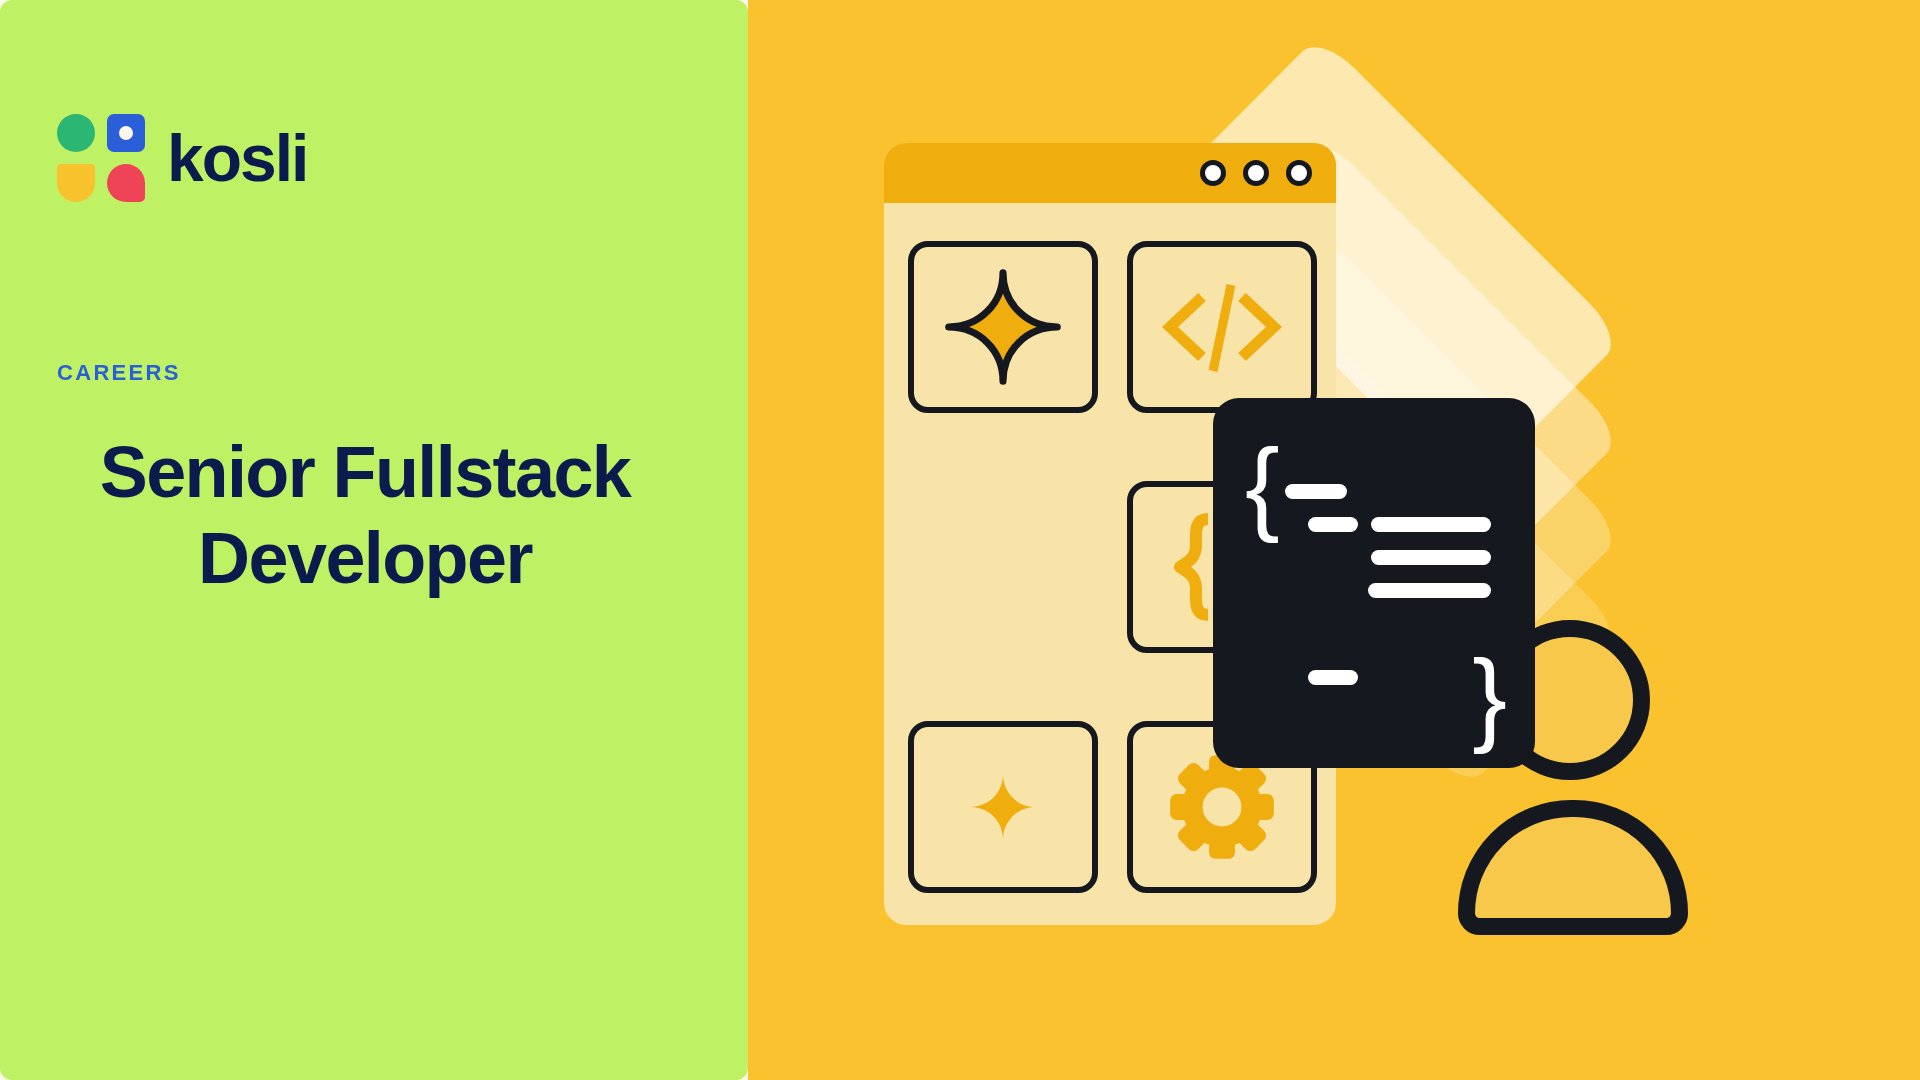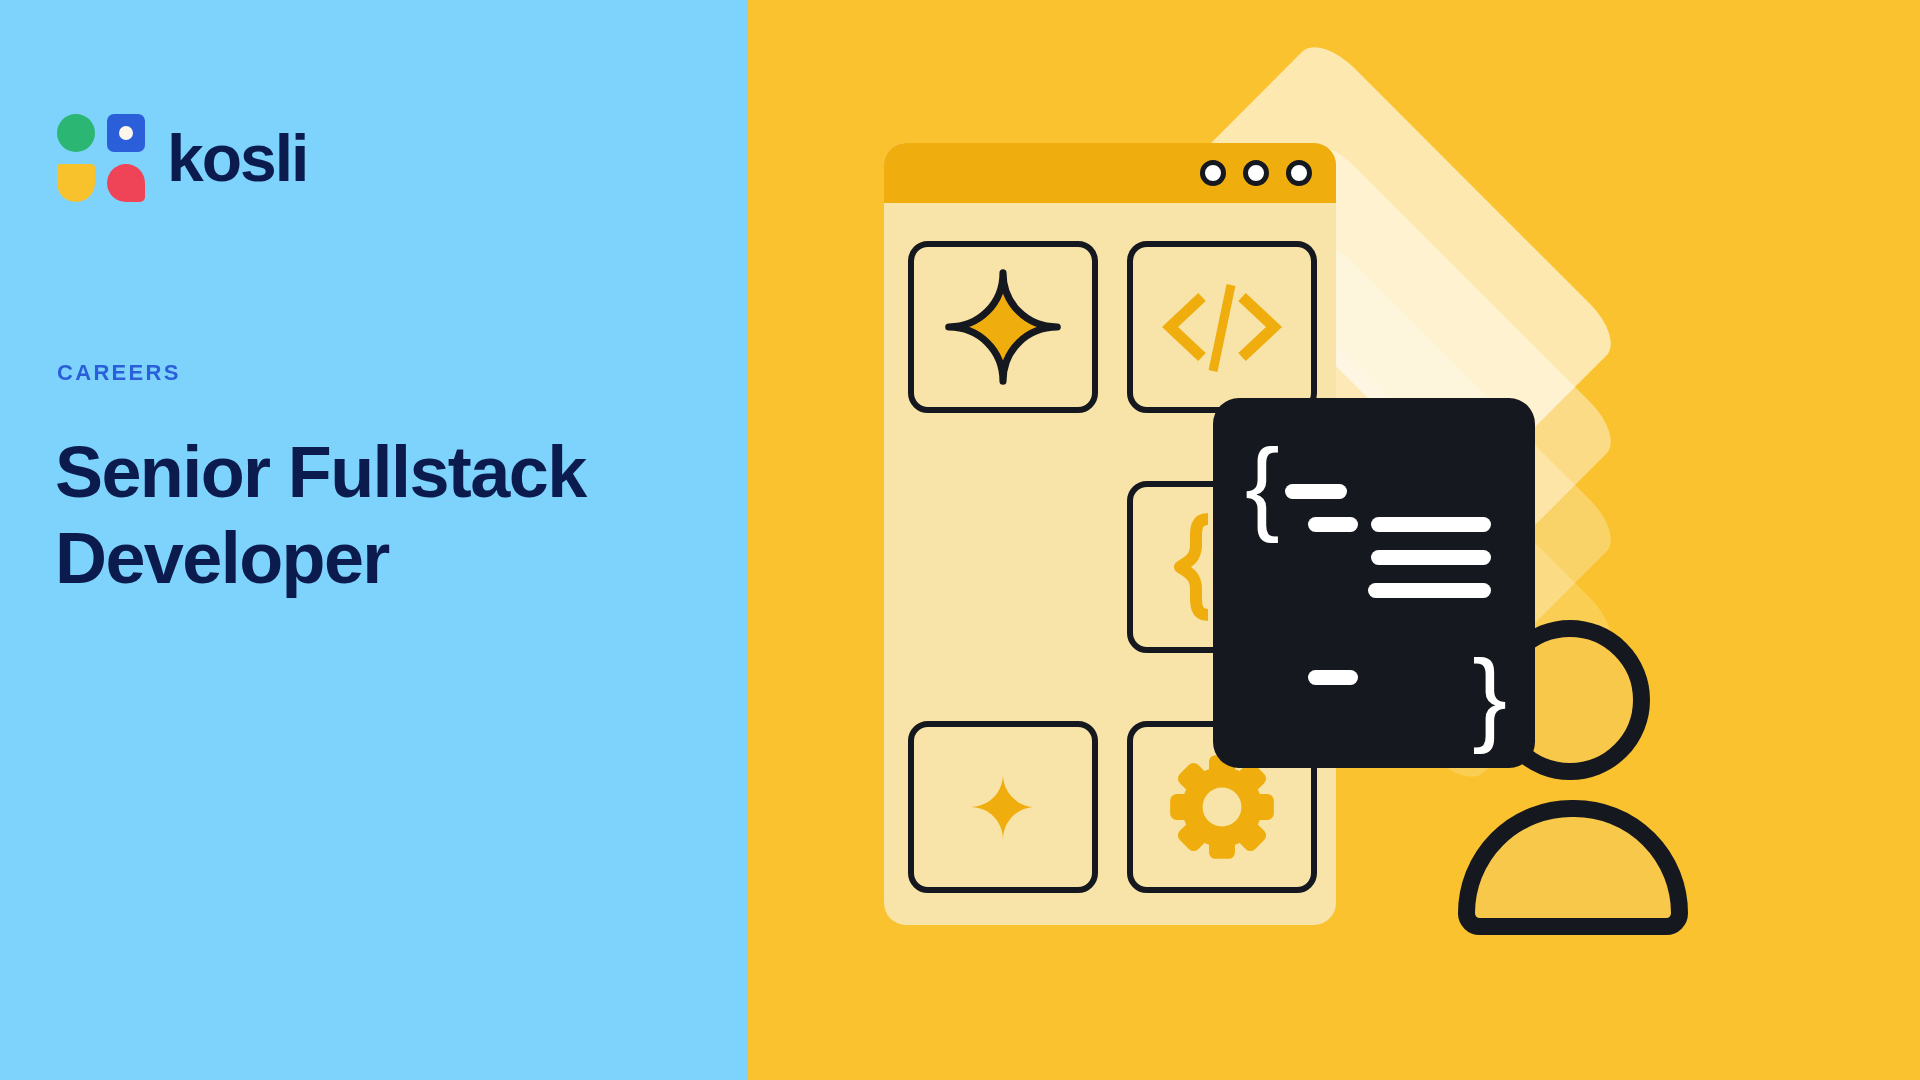--- a/index.html
+++ b/index.html
@@ -12,22 +12,23 @@
   .banner {
     position:relative;
     width:1920px; height:1080px;
     display:flex;
   }
 
   
   .left-panel {
     position:relative;
     width:748px; height:1080px;
-    background:#7dd3fc;
+    background:#bef264;
     flex:0 0 748px;
+    border-radius:12px;
   }
 
   .logo {
     position:absolute;
     left:57px; top:114px;
     display:flex; align-items:center; gap:26px;
   }
   .logo-mark {
     position:relative;
     width:84px; height:88px;
@@ -83,20 +84,21 @@
 
   .headline {
     position:absolute;
     left:55px; top:430px;
     width:620px;
     font-size:72px;
     font-weight:700;
     line-height:1.19;
     letter-spacing:-1.6px;
     color:#0C1B4D;
+    text-align:center;
   }
 
   
   .right-panel {
     position:relative;
     flex:1 1 auto;
     height:1080px;
     background:#F9C22E;
     overflow:hidden;
   }

